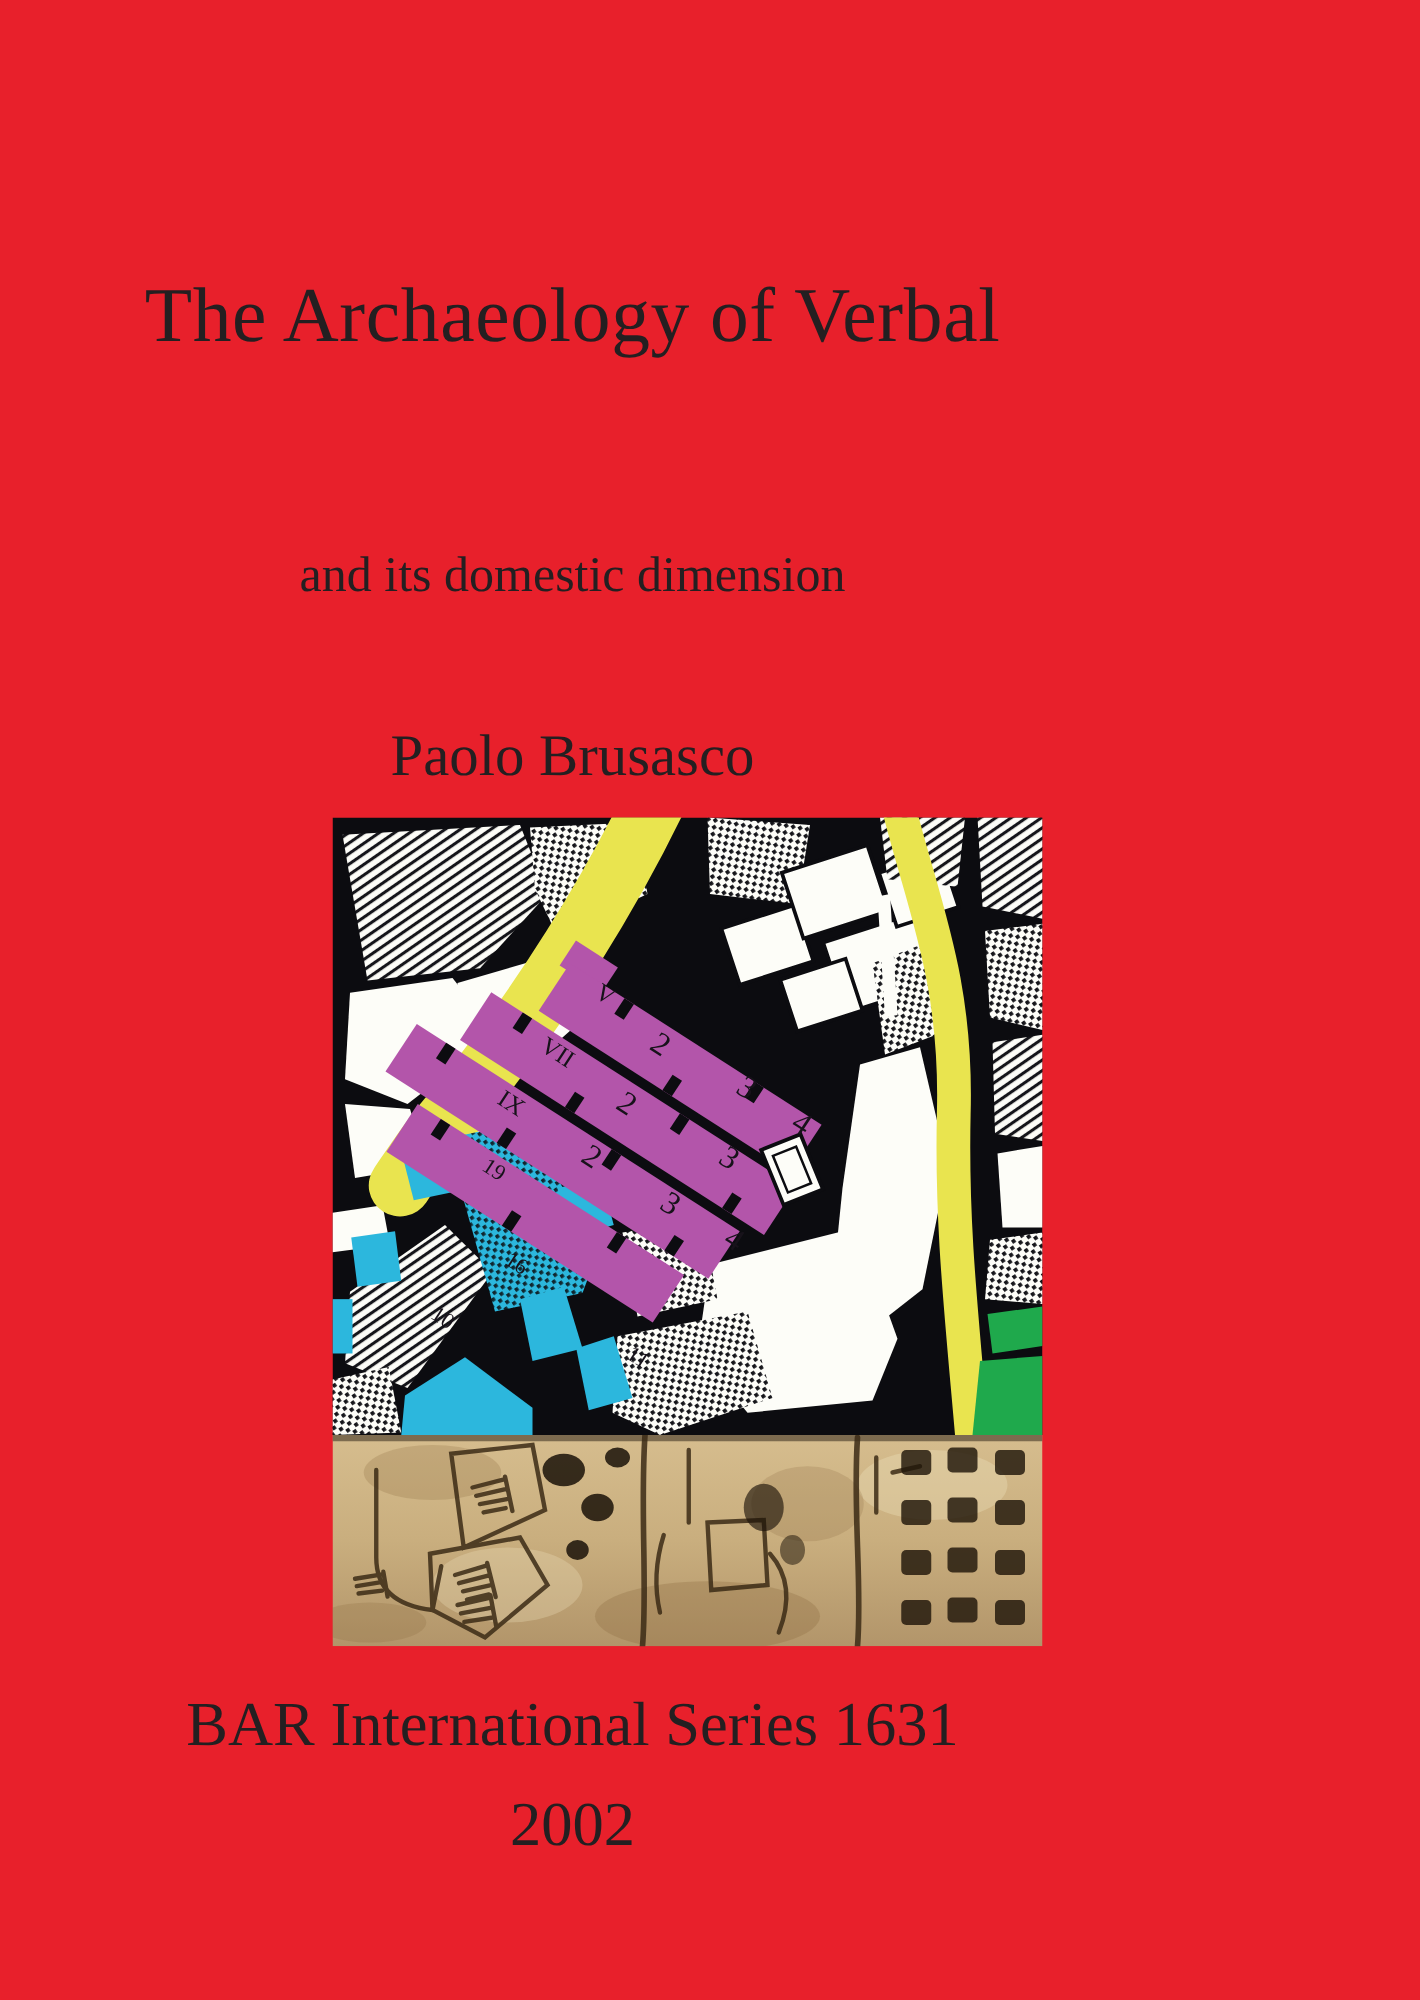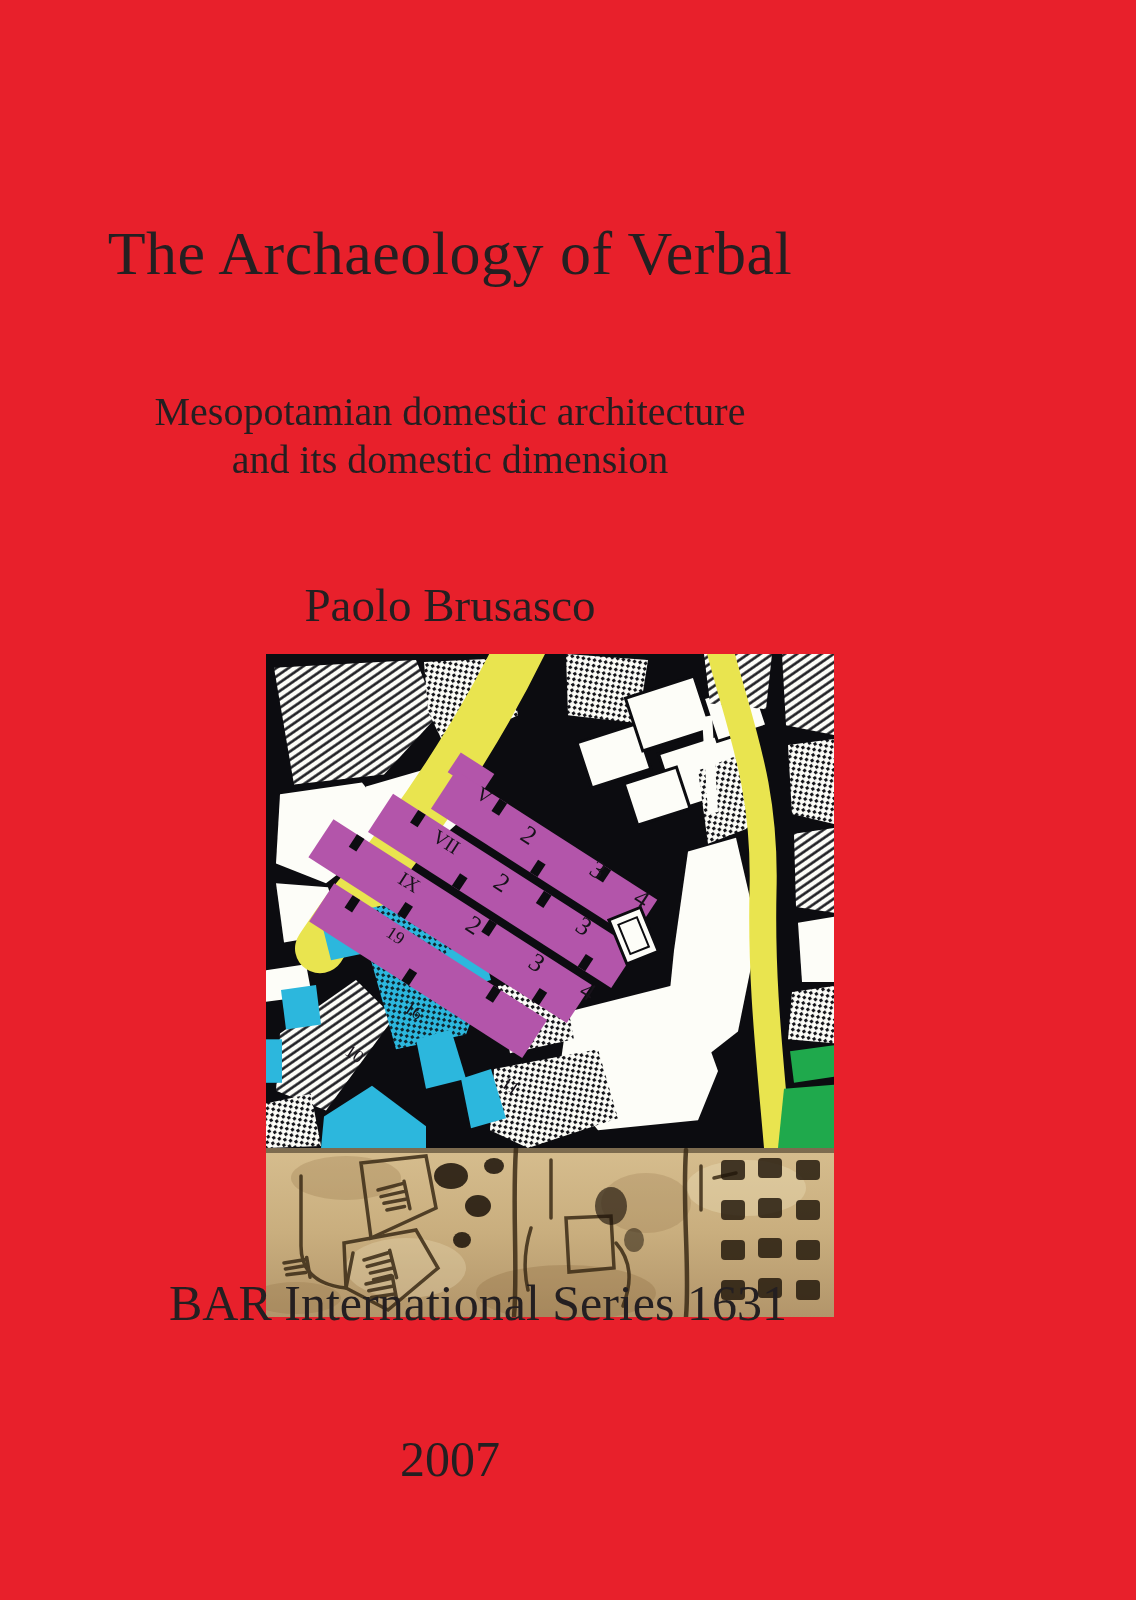--- a/index.html
+++ b/index.html
@@ -3,37 +3,38 @@
 <meta charset="utf-8">
 <style>
   html,body{margin:0;padding:0;background:#e8202b;}
   .page{
     position:relative;
     width:900px;height:1600px;
     background:#e8202b;
     overflow:hidden;
     font-family:"Liberation Serif","DejaVu Serif",serif;
     color:#241f21;
+    padding-left:16px;
   }
   .title{
     position:absolute;top:216px;left:0;width:100%;
     text-align:center;font-size:62px;line-height:1.22;font-weight:400;
     letter-spacing:0.5px;
   }
   .subtitle{
     position:absolute;top:388px;left:0;width:100%;
     text-align:center;font-size:40px;line-height:1.2;font-weight:400;
   }
   .author{
     position:absolute;top:578px;left:0;width:100%;
     text-align:center;font-size:47px;font-weight:400;
   }
   .series{
-    position:absolute;top:1274px;left:0;width:100%;
-    text-align:center;font-size:50px;font-weight:400;margin-left:28px;
+    position:absolute;top:1350px;left:0;width:100%;
+    text-align:center;font-size:50px;font-weight:400;
   }
   .year{
     position:absolute;top:1430px;left:0;width:100%;
     text-align:center;font-size:50px;font-weight:400;
   }
   .figure{
     position:absolute;left:266px;top:654px;width:568px;
   }
   .figure svg{display:block;}
   .map-num{
@@ -44,21 +45,21 @@
 </head>
 <body>
 
 <div class="page">
 
   <h1 class="title" style="margin:0;">
     <span>The Archaeology of Verbal</span><br>
   </h1>
 
   <div class="subtitle">
-    <span>Mesopotamian domestic architecture</span><br>
+    <br>
     <span>and its domestic dimension</span>
   </div>
 
   <div class="author">Paolo Brusasco</div>
 
   <div class="figure">
 
     <svg width="568" height="494" viewBox="0 0 568 500" preserveAspectRatio="none">
       <defs>
         <pattern id="hatchA" width="7" height="7" patternUnits="userSpaceOnUse" patternTransform="rotate(-35)">
@@ -253,15 +254,15 @@
           <rect x="492" y="90" width="24" height="20" rx="4"></rect>
           <rect x="530" y="92" width="24" height="20" rx="4"></rect>
         <rect x="455" y="132" width="24" height="20" rx="4"></rect>
           <rect x="492" y="130" width="24" height="20" rx="4"></rect>
           <rect x="530" y="132" width="24" height="20" rx="4"></rect>
       </g>
     </svg>
   </div>
 
   <div class="series">BAR International Series 1631</div>
-  <div class="year">2007</div>
+  <div class="year">2002</div>
 
 </div>
 
 </body></html>

